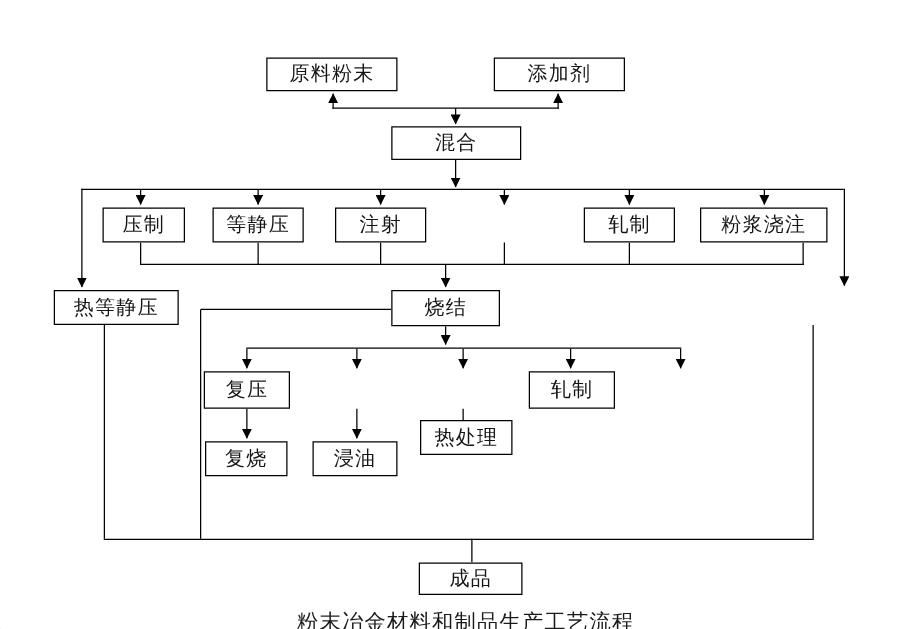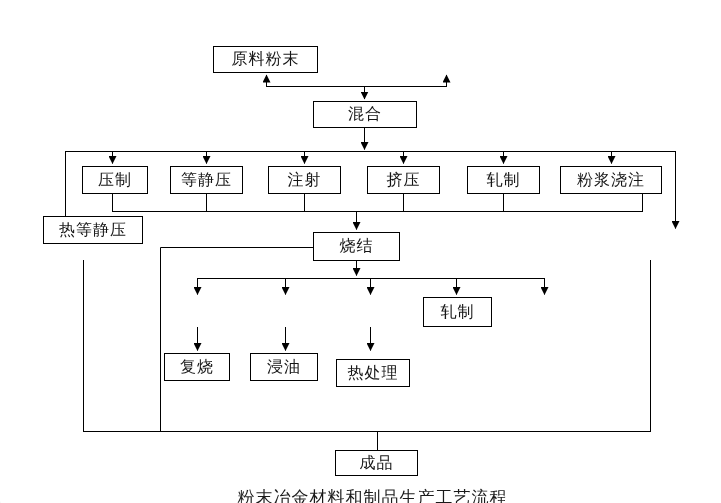--- a/index.html
+++ b/index.html
@@ -111,38 +111,39 @@
       <line x1="197.5" y1="304" x2="197.5" y2="327.5" marker-end="url(#arrow)"></line>
       <line x1="285.5" y1="304" x2="285.5" y2="327.5" marker-end="url(#arrow)"></line>
       <line x1="370.5" y1="304" x2="370.5" y2="327.5" marker-end="url(#arrow)"></line>
 
       <line x1="83" y1="408.5" x2="651" y2="408.5"></line>
       <line x1="377.5" y1="408" x2="377.5" y2="427"></line>
     </g>
   </svg>
 
   <div class="node" style="left:213px;top:23px;width:105px;height:27px">原料粉末</div>
+  <div class="node" style="left:395px;top:23px;width:105px;height:27px">添加剂</div>
 
   <div class="node" style="left:313px;top:78px;width:104px;height:27px">混合</div>
 
   <div class="node" style="left:82px;top:143px;width:66px;height:28px">压制</div>
   <div class="node" style="left:170px;top:143px;width:73px;height:28px">等静压</div>
   <div class="node" style="left:268px;top:143px;width:73px;height:28px">注射</div>
-  <div class="node" style="left:367px;top:143px;width:73px;height:28px">挤压</div>
   <div class="node" style="left:467px;top:143px;width:73px;height:28px">轧制</div>
   <div class="node" style="left:560px;top:143px;width:102px;height:28px">粉浆浇注</div>
 
-  <div class="node" style="left:43px;top:193px;width:100px;height:28px">热等静压</div>
+  <div class="node" style="left:43px;top:209px;width:100px;height:28px">热等静压</div>
   <div class="node" style="left:313px;top:209px;width:87px;height:29px">烧结</div>
 
+  <div class="node" style="left:163px;top:274px;width:69px;height:30px">复压</div>
   <div class="node" style="left:423px;top:274px;width:69px;height:30px">轧制</div>
 
   <div class="node" style="left:164px;top:330px;width:66px;height:28px">复烧</div>
   <div class="node" style="left:250px;top:330px;width:68px;height:28px">浸油</div>
-  <div class="node" style="left:336px;top:336px;width:74px;height:28px">热处理</div>
+  <div class="node" style="left:336px;top:313px;width:74px;height:28px">热处理</div>
 
   <div class="node" style="left:335px;top:427px;width:83px;height:26px">成品</div>
 
   <div class="caption">粉末冶金材料和制品生产工艺流程</div>
 
   <div class="corner-artifact"></div>
   <div class="bottom-strip"></div>
 </div>
 
 </body></html>

